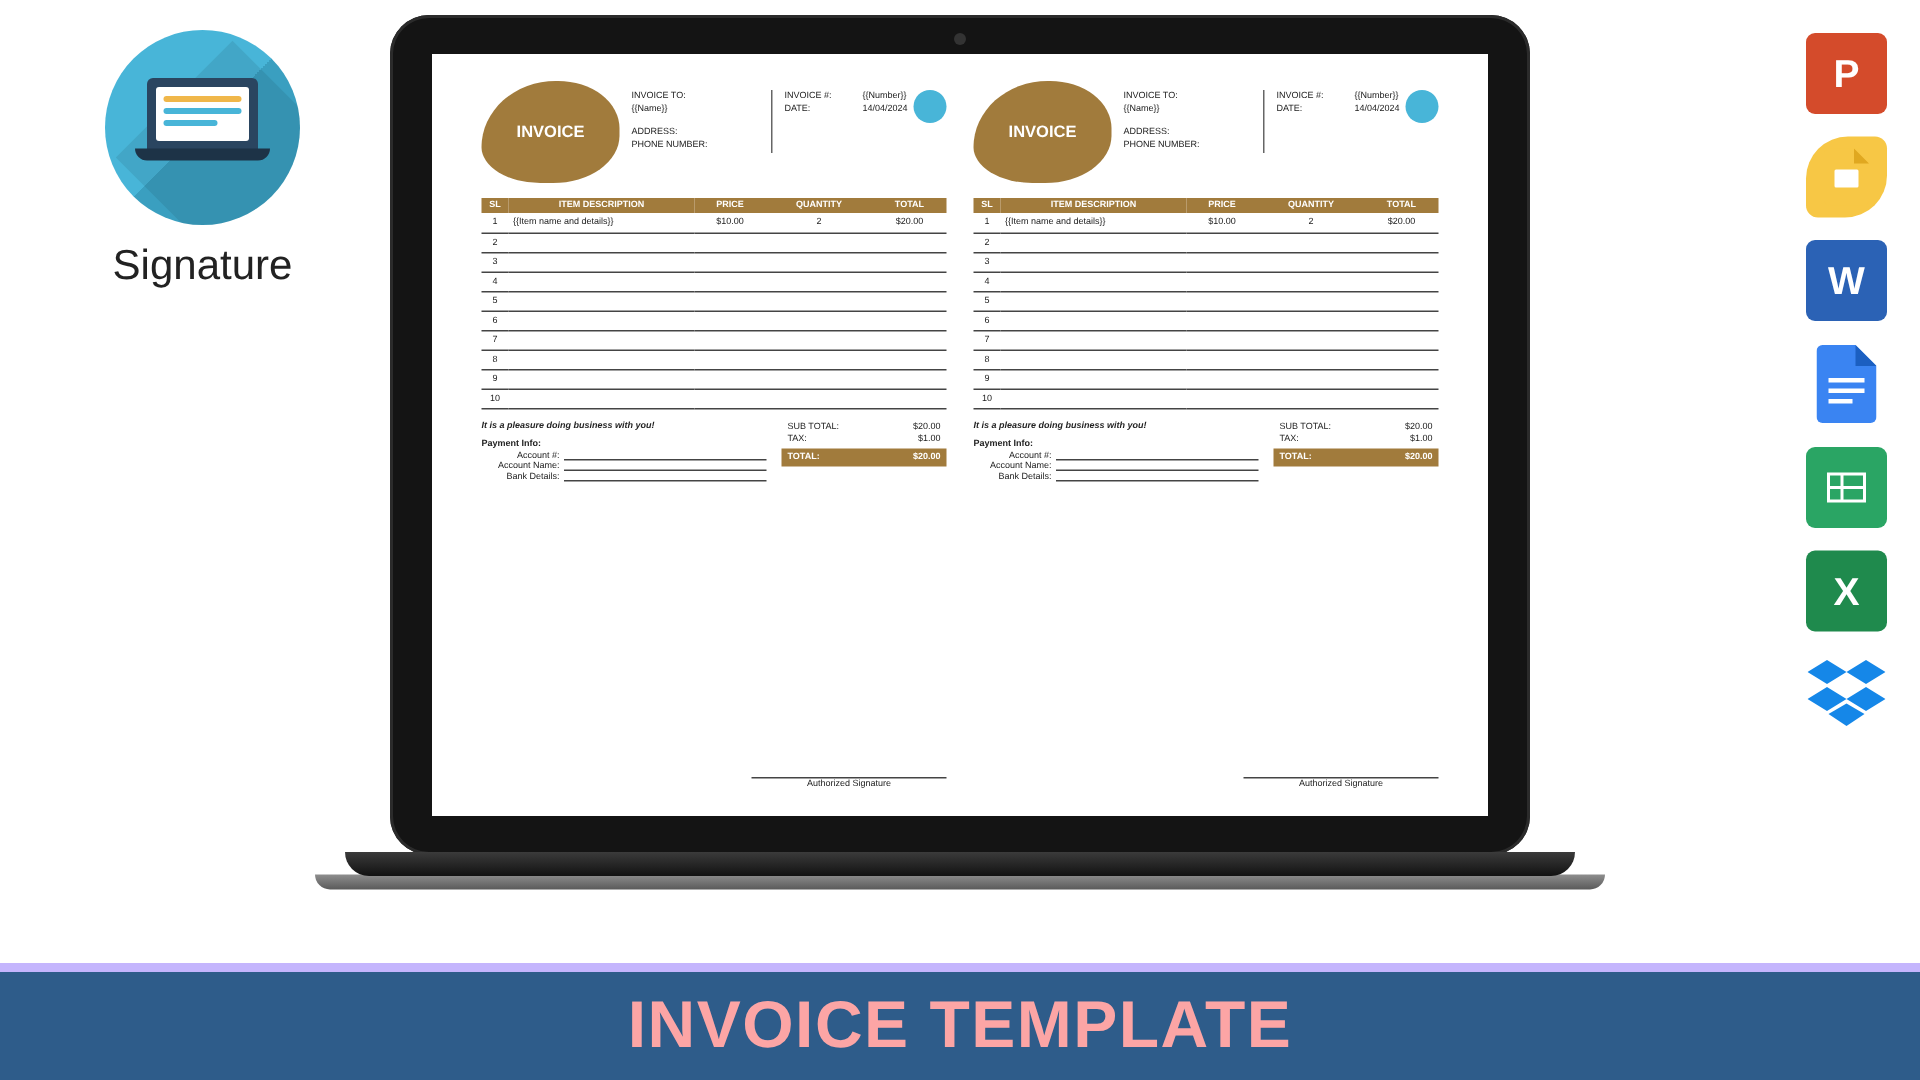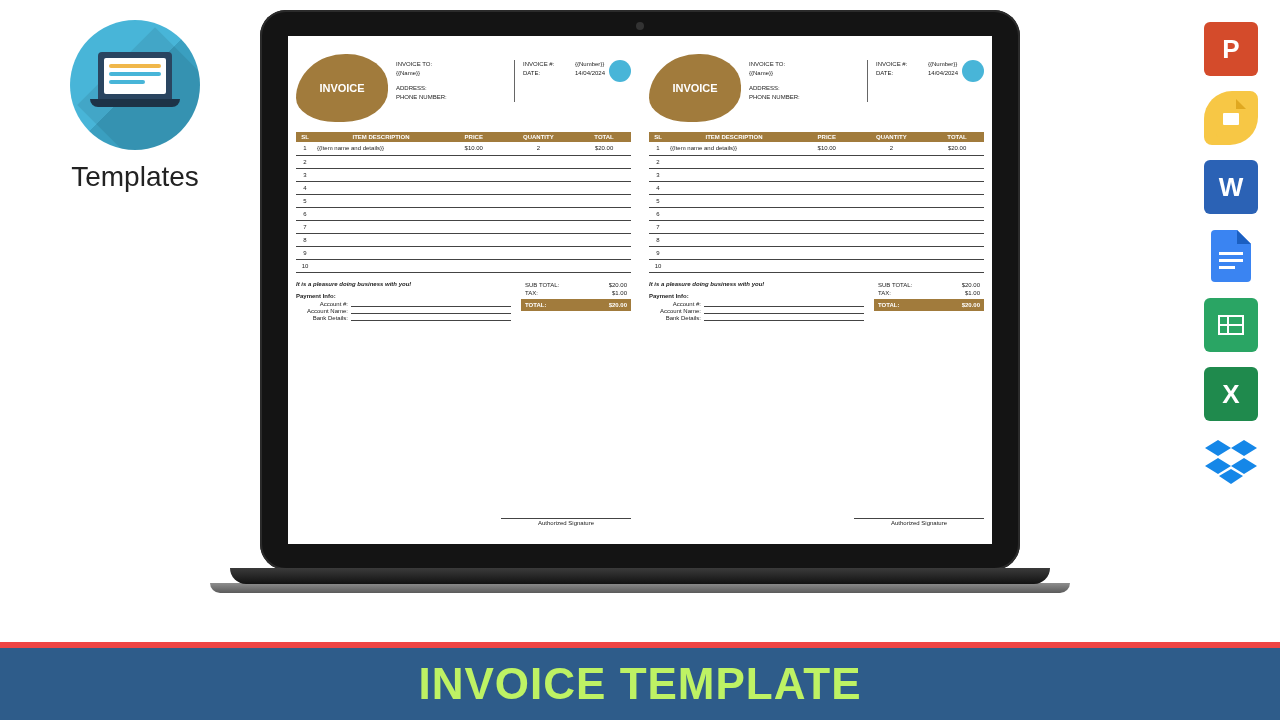--- a/index.html
+++ b/index.html
@@ -1,18 +1,18 @@
 <!DOCTYPE html>
 <html><head>
 <meta charset="utf-8">
 <style>
   *{box-sizing:border-box;margin:0;padding:0;}
   body{width:1280px;height:720px;font-family:Arial,Helvetica,sans-serif;background:#fff;position:relative;overflow:hidden;}
   
-  .footer-bar{position:absolute;left:0;right:0;bottom:0;height:78px;background:#2e5c8a;border-top:6px solid #ef4444;text-align:center;line-height:72px;color:#bef264;font-size:44px;font-weight:700;letter-spacing:1px;}
+  .footer-bar{position:absolute;left:0;right:0;bottom:0;height:78px;background:#2e5c8a;border-top:6px solid #c4b5fd;text-align:center;line-height:72px;color:#fca5a5;font-size:44px;font-weight:700;letter-spacing:1px;}
   
   .brand{position:absolute;left:30px;top:20px;width:210px;text-align:center;}
   .brand .circle{width:130px;height:130px;border-radius:50%;background:linear-gradient(135deg,#48b5d8 50%,#3a9fc0 50%);margin:0 auto;position:relative;overflow:hidden;}
   .brand .laptop{position:absolute;left:20px;top:32px;width:90px;height:60px;}
   .brand .laptop .scr{width:74px;height:48px;background:#2a4560;border-radius:4px 4px 0 0;margin:0 auto;padding:6px;}
   .brand .laptop .scr .in{width:100%;height:100%;background:#fff;border-radius:2px;padding:6px 5px;}
   .brand .laptop .scr .in .line{height:4px;background:#f0b74a;margin-bottom:4px;border-radius:2px;}
   .brand .laptop .scr .in .line.b{background:#48b5d8;}
   .brand .laptop .base{width:90px;height:8px;background:#1d3347;border-radius:0 0 10px 10px;margin-top:-1px;}
   .brand .shadow{position:absolute;right:-10px;bottom:-10px;width:110px;height:110px;background:rgba(0,0,0,.08);transform:rotate(45deg);}
@@ -26,21 +26,21 @@
   .fico.wd{background:#2b62b5;}
   .fico.gd{background:#fff;}
   .fico.gs{background:#2aa564;}
   .fico.xl{background:#1f8a4d;}
   .fico.db{background:transparent;color:#1587e8;font-size:48px;}
   .gd svg,.sl svg,.gs svg{display:block;}
   
   .device{position:absolute;left:260px;top:10px;width:760px;}
   .bezel{width:760px;height:560px;background:#141414;border-radius:26px;padding:26px 28px;position:relative;box-shadow:inset 0 0 0 2px #2b2b2b;}
   .cam{position:absolute;left:50%;top:12px;width:8px;height:8px;margin-left:-4px;background:#333;border-radius:50%;}
-  .screen{width:100%;height:100%;background:#fff;display:flex;gap:18px;padding:18px 8px;overflow:hidden;}
+  .screen{width:100%;height:100%;background:#fff;display:flex;gap:18px;padding:18px 33px;overflow:hidden;}
   .hinge{width:820px;height:16px;background:linear-gradient(#3b3b3b,#121212);margin:-2px -30px 0;border-radius:0 0 18px 18px;position:relative;}
   .foot{width:860px;height:10px;background:linear-gradient(#8e8e8e,#5a5a5a);margin:-1px -50px 0;border-radius:0 0 22px 22px;}
   
   .page{flex:1;font-size:7px;color:#222;position:relative;}
   .hd{display:flex;align-items:flex-start;gap:8px;margin-bottom:10px;}
   .blob{width:92px;height:68px;background:#a17b3c;border-radius:58% 48% 52% 46%/70% 50% 50% 38%;display:flex;align-items:center;justify-content:center;color:#fff;font-weight:700;font-size:11px;flex:none;}
   .meta{flex:1;padding-top:6px;font-size:6px;line-height:1.5;}
   .row{display:flex;}
   .row .l{flex:none;width:52px;}
   .meta2{border-left:1px solid #666;padding-left:8px;margin-left:4px;}
@@ -74,21 +74,21 @@
           <div class="in">
             <div class="line"></div>
             <div class="line b"></div>
             <div class="line b" style="width:70%"></div>
           </div>
         </div>
         <div class="base"></div>
       </div>
   </div>
   <div class="txt">
-      <span class="abn">Templates</span>
+      <span class="abn">Signature</span>
     </div>
 </div>
 
 <div class="formats">
   <div class="fico pp">
       <span>P</span>
     </div>
   <div class="fico sl">
       <svg width="30" height="38" viewBox="0 0 30 38">
         <rect width="30" height="38" rx="4" fill="#f7c745"></rect>

